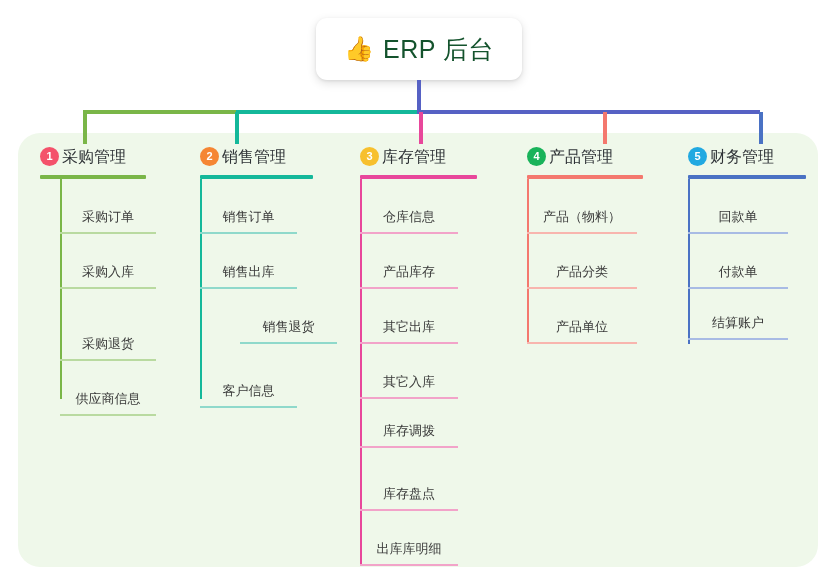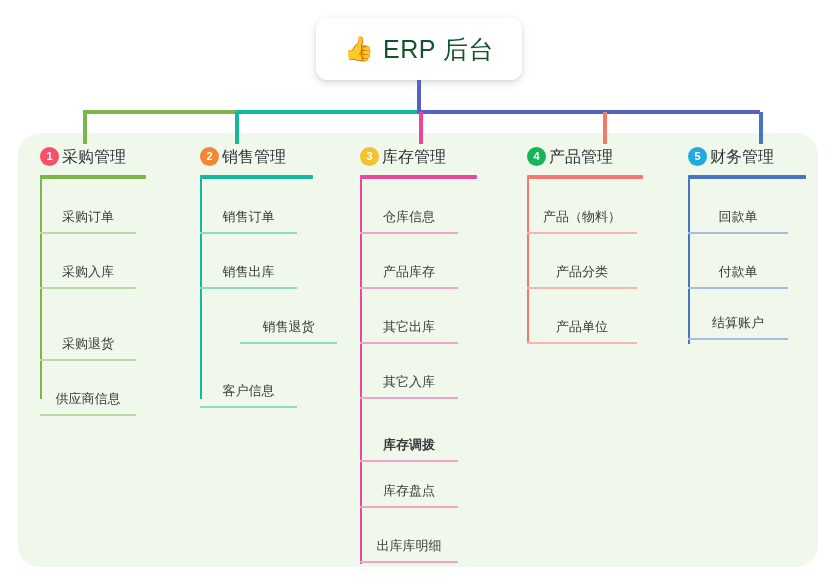--- a/index.html
+++ b/index.html
@@ -77,21 +77,21 @@
 
   <div class="panel"></div>
 
   <div id="cols">
       <div class="col" style="left: 40px; width: 106px;">
         <div class="col-head">
           <span class="badge" style="background: rgb(244, 82, 107);">1</span>
           <span class="col-title">采购管理</span>
         </div>
         <div class="head-rule" style="background: rgb(122, 182, 72); width: 106px;"></div>
-        <div class="items" style="height: 220px;">
+        <div class="items" style="height: 220px; margin-left: 20px;">
           <div class="spine" style="background: rgb(122, 182, 72); height: 220px;"></div>
           <div class="item" style="height: 55px; width: 96px;">
             <div class="item-label">采购订单</div>
             <div class="item-rule" style="background: rgb(185, 218, 160); width: 96px;"></div>
           </div>
           <div class="item" style="height: 55px; width: 96px;">
             <div class="item-label">采购入库</div>
             <div class="item-rule" style="background: rgb(185, 218, 160); width: 96px;"></div>
           </div>
           <div class="item" style="height: 72px; width: 96px;">
@@ -147,25 +147,25 @@
             <div class="item-rule" style="background: rgb(242, 163, 201); width: 98px;"></div>
           </div>
           <div class="item" style="height: 55px; width: 98px;">
             <div class="item-label">其它出库</div>
             <div class="item-rule" style="background: rgb(242, 163, 201); width: 98px;"></div>
           </div>
           <div class="item" style="height: 55px; width: 98px;">
             <div class="item-label">其它入库</div>
             <div class="item-rule" style="background: rgb(242, 163, 201); width: 98px;"></div>
           </div>
-          <div class="item" style="height: 63px; width: 98px; font-weight: bold;">
+          <div class="item" style="height: 49px; width: 98px;">
             <div class="item-label">库存调拨</div>
             <div class="item-rule" style="background: rgb(242, 163, 201); width: 98px;"></div>
           </div>
-          <div class="item" style="height: 46px; width: 98px;">
+          <div class="item" style="height: 63px; width: 98px;">
             <div class="item-label">库存盘点</div>
             <div class="item-rule" style="background: rgb(242, 163, 201); width: 98px;"></div>
           </div>
           <div class="item" style="height: 55px; width: 98px;">
             <div class="item-label">出库库明细</div>
             <div class="item-rule" style="background: rgb(242, 163, 201); width: 98px;"></div>
           </div>
         </div>
       </div>
       <div class="col" style="left: 527px; width: 116px;">

